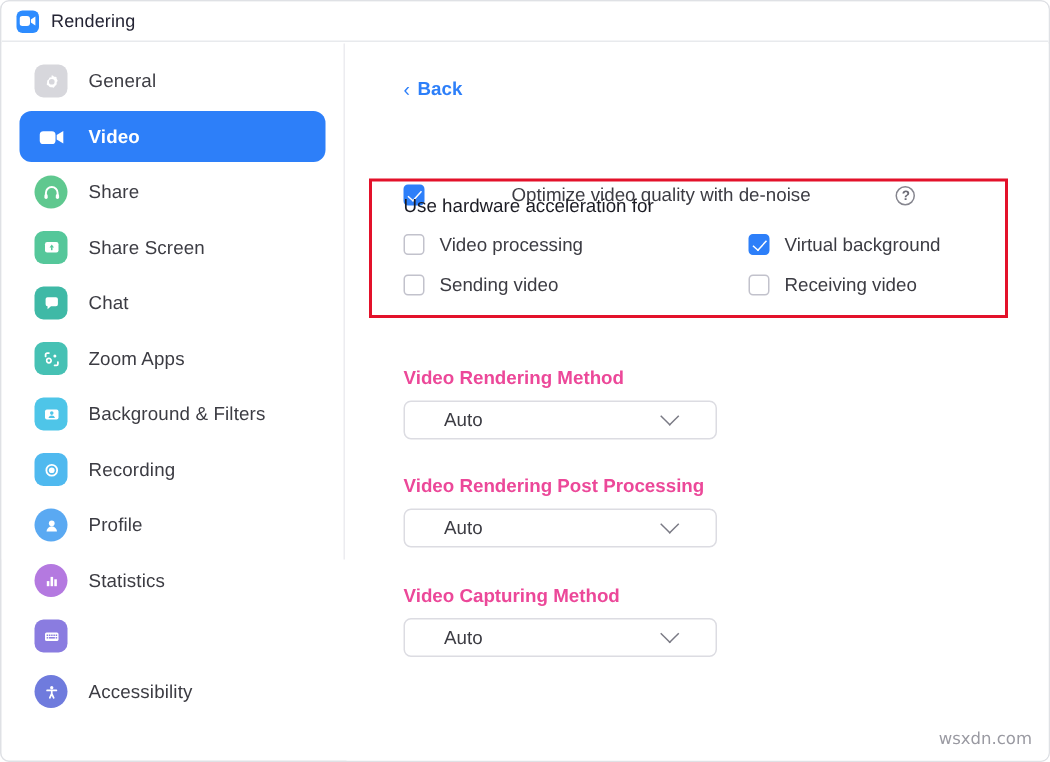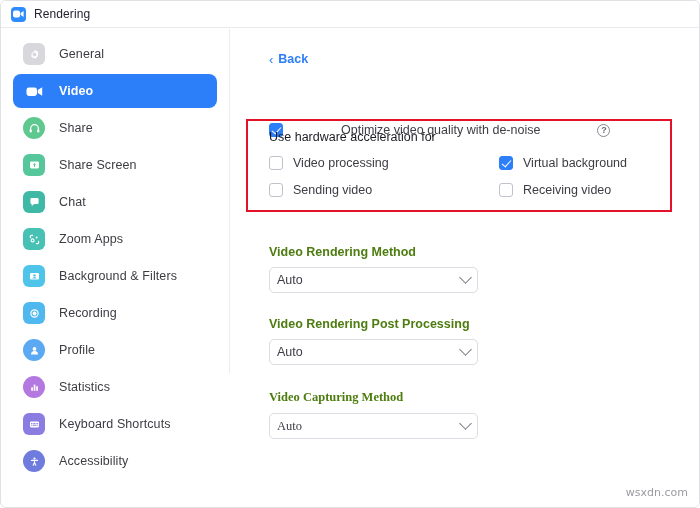--- a/index.html
+++ b/index.html
@@ -143,44 +143,44 @@
   #hw-grid {
     position: absolute; left: 38px; top: 127px;
     width: 390px;
     display: grid;
     grid-template-columns: 230px 160px;
     grid-row-gap: 13px;
   }
 
   .field-group { position: absolute; left: 38px; }
   .field-label {
-    font-size: 12.5px; font-weight: bold; color: #4d7c0f;
+    font-size: 12.5px; font-weight: bold; color: #ec4899;
     margin-bottom: 8px;
   }
   .select-box {
     width: 209px; height: 26px;
     border: 1px solid #dcdce2;
     border-radius: 5px;
     background: #ffffff;
     display: flex; align-items: center;
-    padding: 0 7px;
+    padding: 0 26px;
     cursor: pointer;
   }
   .select-value { font-size: 12.5px; color: #3c3c43; flex: 1 1 auto; }
   .select-caret {
     width: 9px; height: 9px;
     border: solid #7a7a85;
     border-width: 0 1.3px 1.3px 0;
     transform: translateY(-3px) rotate(45deg);
     flex: 0 0 auto;
   }
 
   #grp-render  { top: 216px; }
   #grp-post    { top: 288px; }
-  #grp-capture { top: 361px; font-family: Liberation Serif, serif; }
+  #grp-capture { top: 361px; }
   #wsxdn {
     position: absolute; right: 11px; bottom: 8px;
     font-size: 11px; color: #9a9aa2;
     font-family: "DejaVu Sans", sans-serif;
   }
 </style>
 </head>
 <body>
 
 <div id="app">
@@ -310,21 +310,20 @@
               <rect x="4.6" y="5" width="1" height="1"></rect>
               <rect x="6.1" y="5" width="1" height="1"></rect>
               <rect x="7.6" y="5" width="1" height="1"></rect>
               <rect x="9.1" y="5" width="1" height="1"></rect>
               <rect x="3.1" y="6.7" width="1" height="1"></rect>
               <rect x="4.6" y="6.7" width="4" height="1"></rect>
               <rect x="9.1" y="6.7" width="1" height="1"></rect>
             </g>
           </svg>
       </span>
-      <span class="nav-label">Keyboard Shortcuts</span>
     </div>
 
     <div class="nav-item">
       <span class="nav-icon" style="background:#6f7bdd;border-radius:50%">
         <svg width="13" height="13" viewBox="0 0 13 13">
             <circle cx="6.5" cy="3.5" r="1.1" fill="#ffffff"></circle>
             <path d="M3.4 5.3h6.2M6.5 5.3v2.1M6.5 7.4 5.2 10.2M6.5 7.4 7.8 10.2" stroke="#ffffff" stroke-width="1.15" stroke-linecap="round" fill="none"></path>
           </svg>
       </span>
       <span class="nav-label">Accessibility</span>

